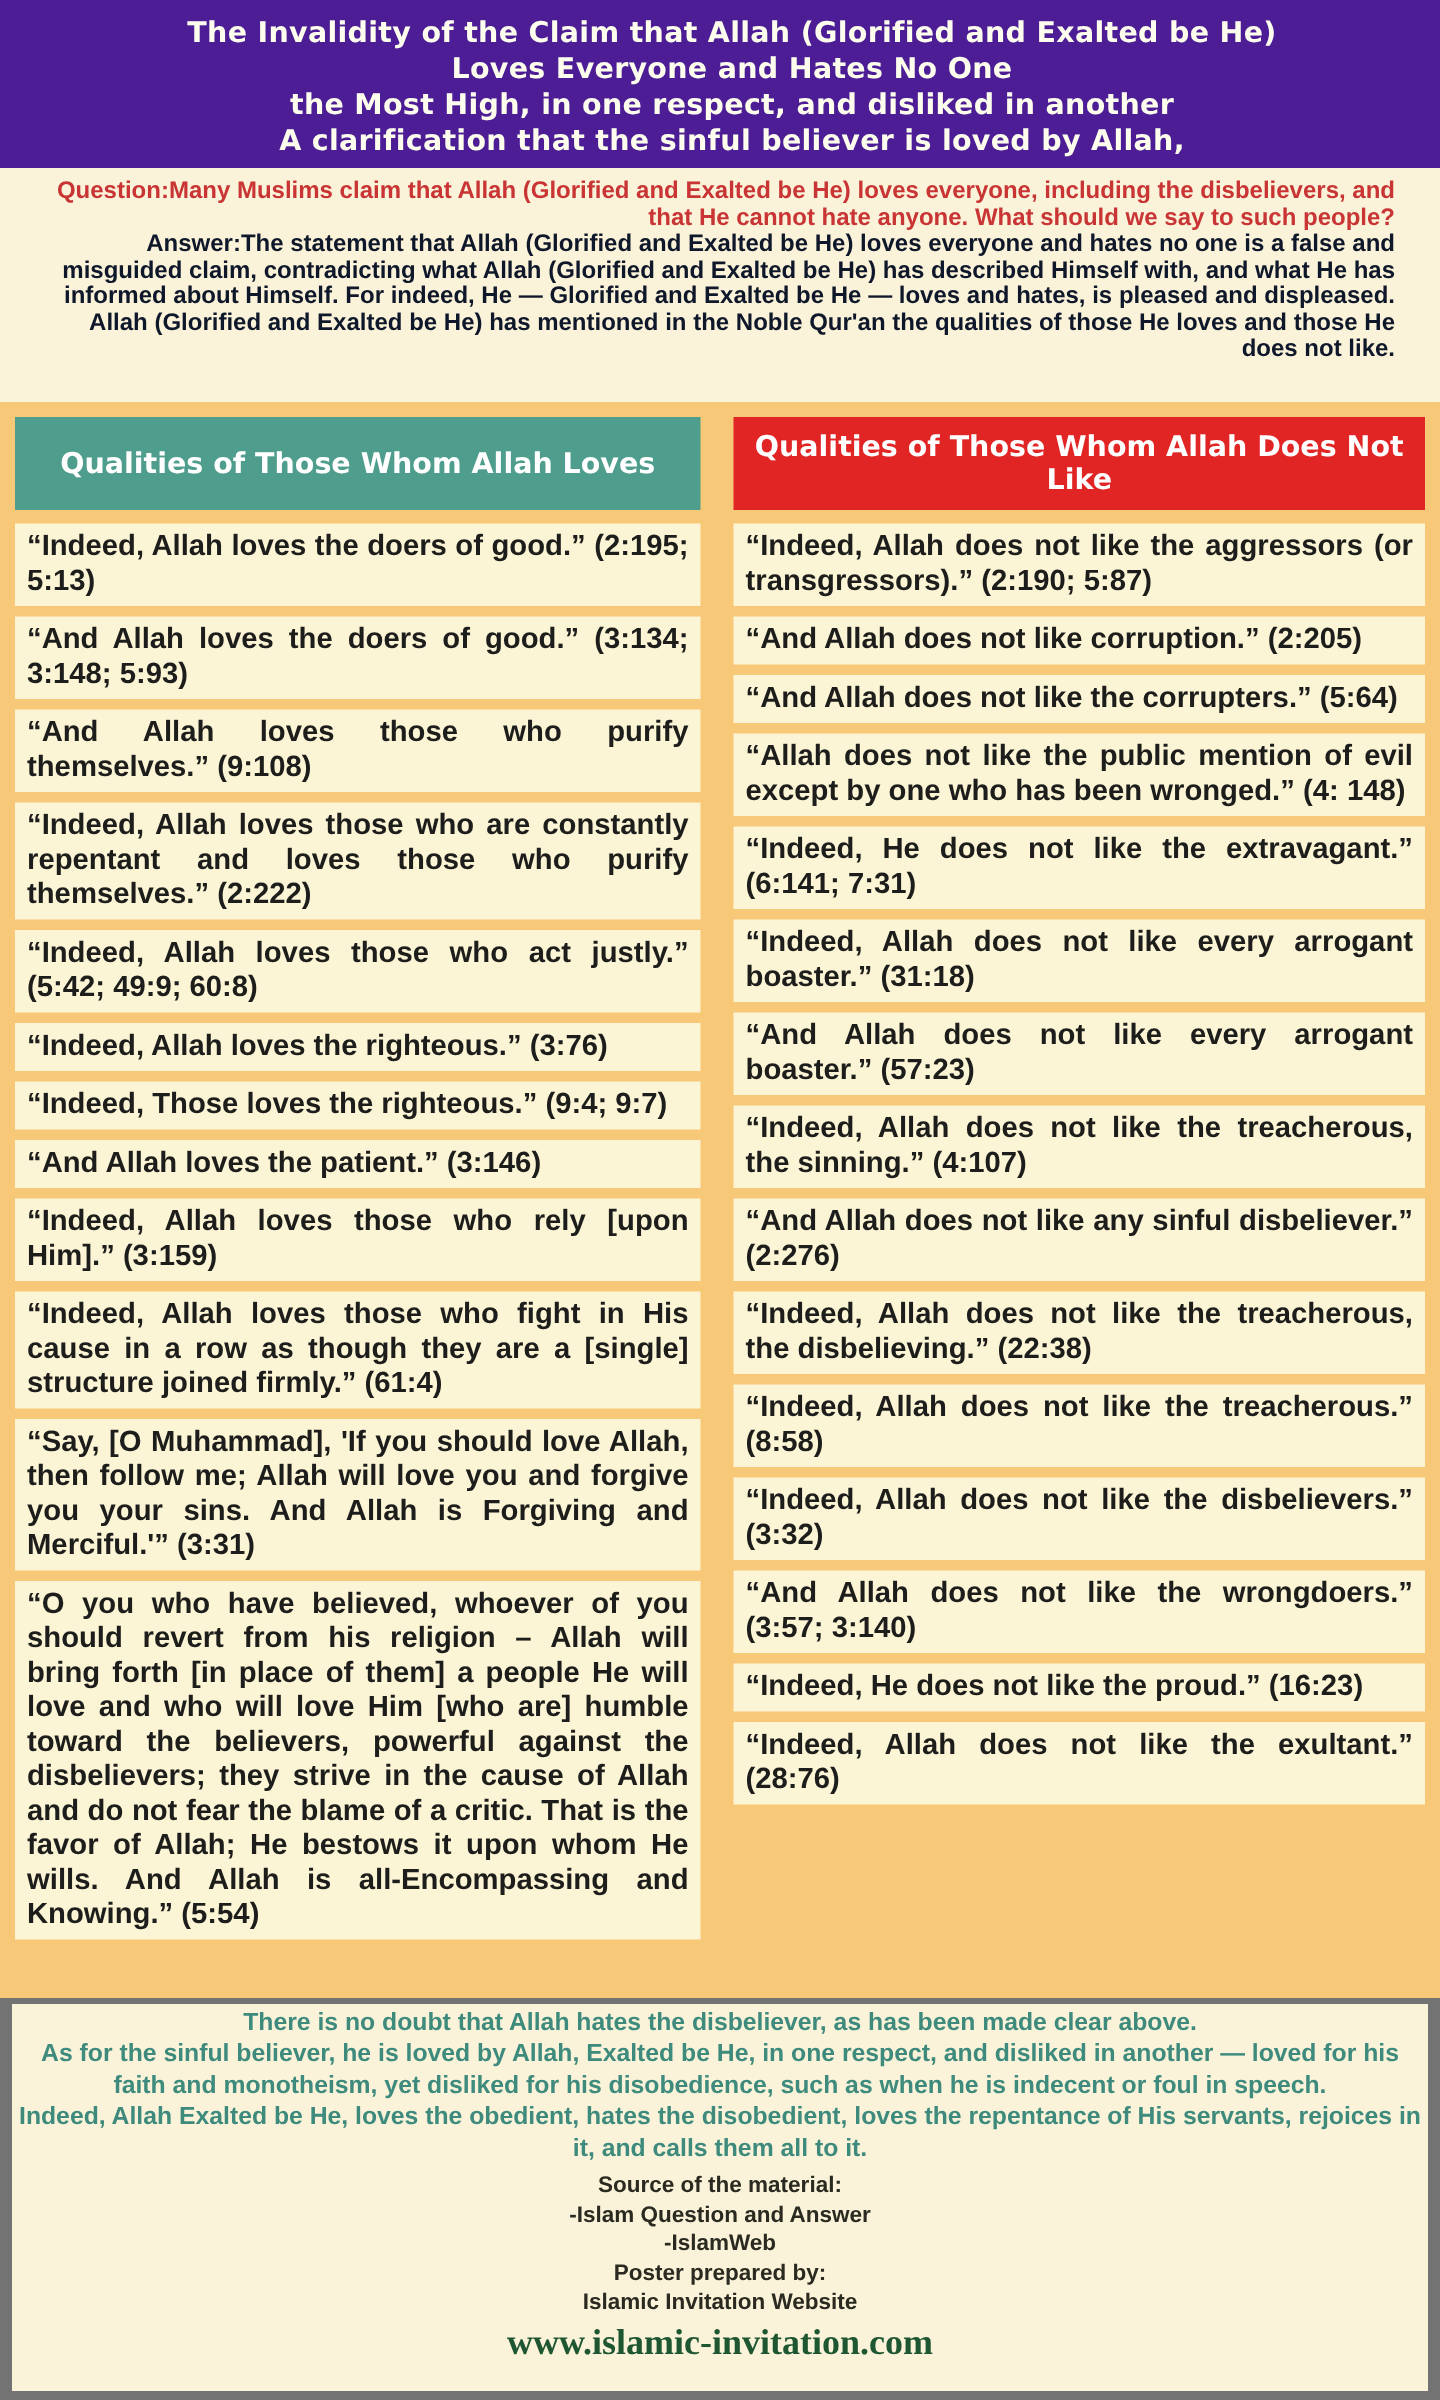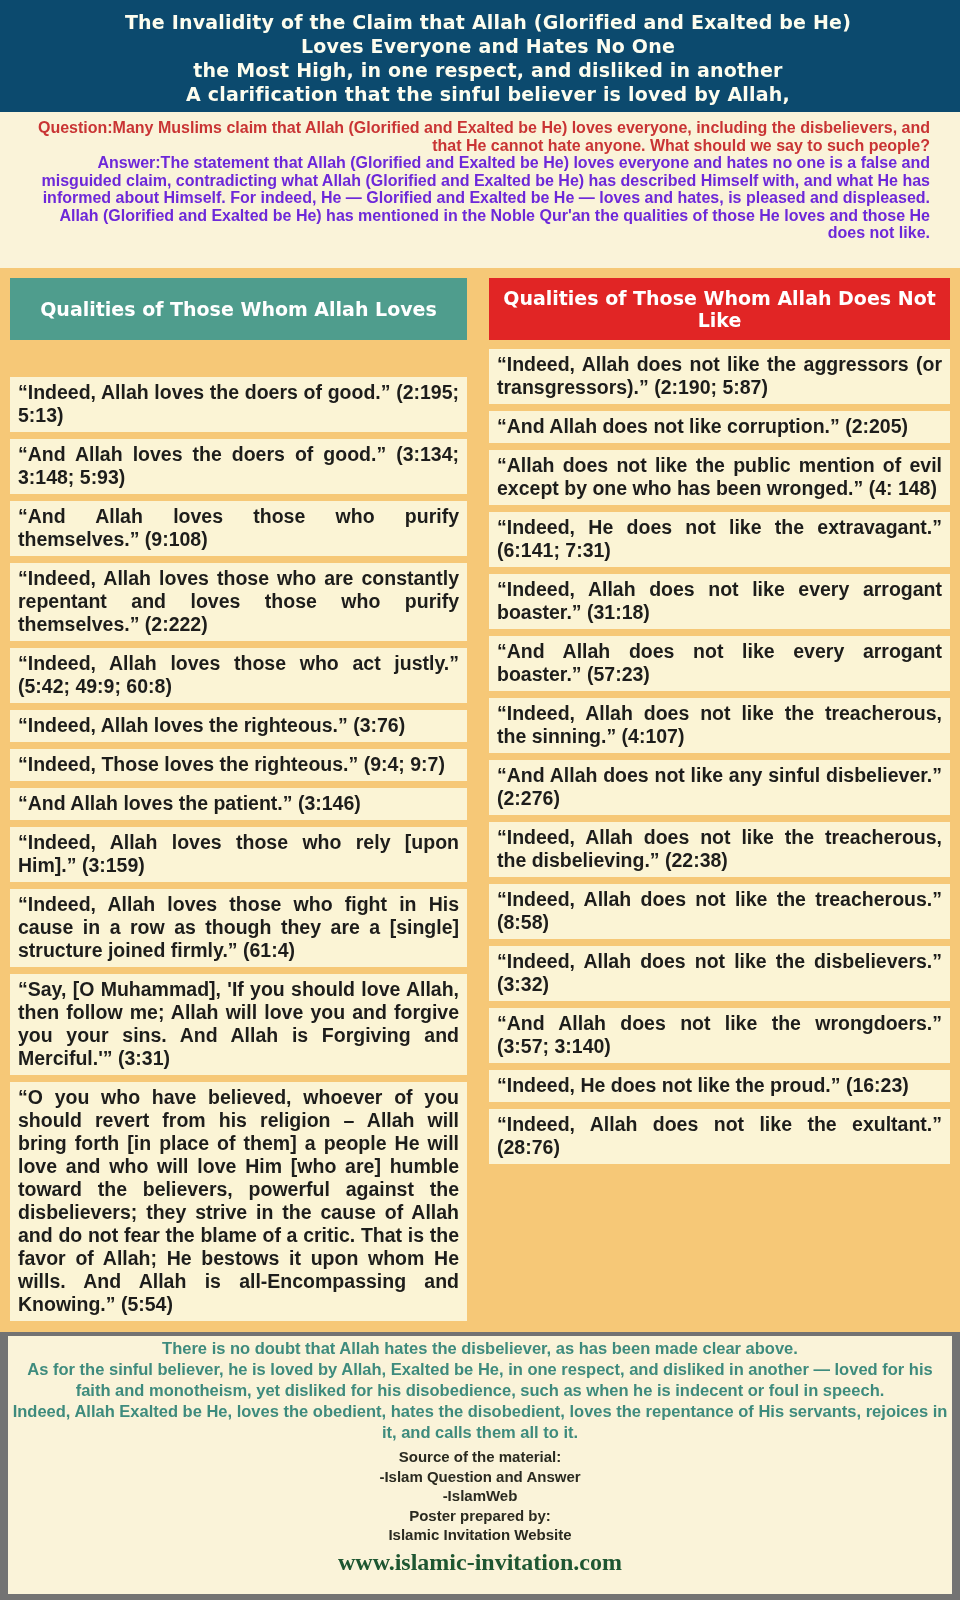--- a/index.html
+++ b/index.html
@@ -6,21 +6,21 @@
   .poster{
     position:relative;
     width:960px;height:1600px;
     margin:0 auto;
     background:#f6c877;
     overflow:hidden;
     font-family:"Liberation Sans", sans-serif;
   }
   
   .banner{
-    background:#0c4a6e;
+    background:#4c1d95;
     padding:10px 0 8px 16px;
     height:94px;
     text-align:center;
   }
   .banner .tline{
     color:#fdfdee;
     font-family:"DejaVu Sans", sans-serif;
     font-weight:bold;
     font-size:19px;
     line-height:24px;
@@ -34,35 +34,35 @@
     text-align:right;
   }
   .qa .question{
     color:#c93434;
     font-weight:bold;
     font-size:16px;
     line-height:17.5px;
     margin:0;
   }
   .qa .answer, .qa .answer2{
-    color:#6d28d9;
+    color:#0f172a;
     font-weight:bold;
     font-size:16px;
     line-height:17.5px;
     margin:0;
   }
   
   .cols{
     display:flex;
     padding:10px 10px 0 10px;
     gap:22px;
     align-items:flex-start;
   }
   .col{display:flex;flex-direction:column;}
-  .col-loves{width:459px;gap:28px;}
+  .col-loves{width:459px;}
   .col-dislikes{width:463px;}
   .col-header{
     height:62px;
     display:flex;align-items:center;justify-content:center;
     color:#ffffff;
     font-family:"DejaVu Sans", sans-serif;
     font-weight:bold;
     font-size:19px;
     text-align:center;
     margin-bottom:9px;
@@ -204,20 +204,23 @@
       <div>
 
           <div class="quote-card">
             <p class="q">“Indeed, Allah does not like the aggressors (or transgressors).” (2:190; 5:87)</p>
           </div>
 
           <div class="quote-card">
             <p class="q">“And Allah does not like corruption.” (2:205)</p>
           </div>
 
+          <div class="quote-card">
+            <p class="q">“And Allah does not like the corrupters.” (5:64)</p>
+          </div>
 
           <div class="quote-card">
             <p class="q">“Allah does not like the public mention of evil except by one who has been wronged.” (4: 148)</p>
           </div>
 
           <div class="quote-card">
             <p class="q">“Indeed, He does not like the extravagant.” (6:141; 7:31)</p>
           </div>
 
 

